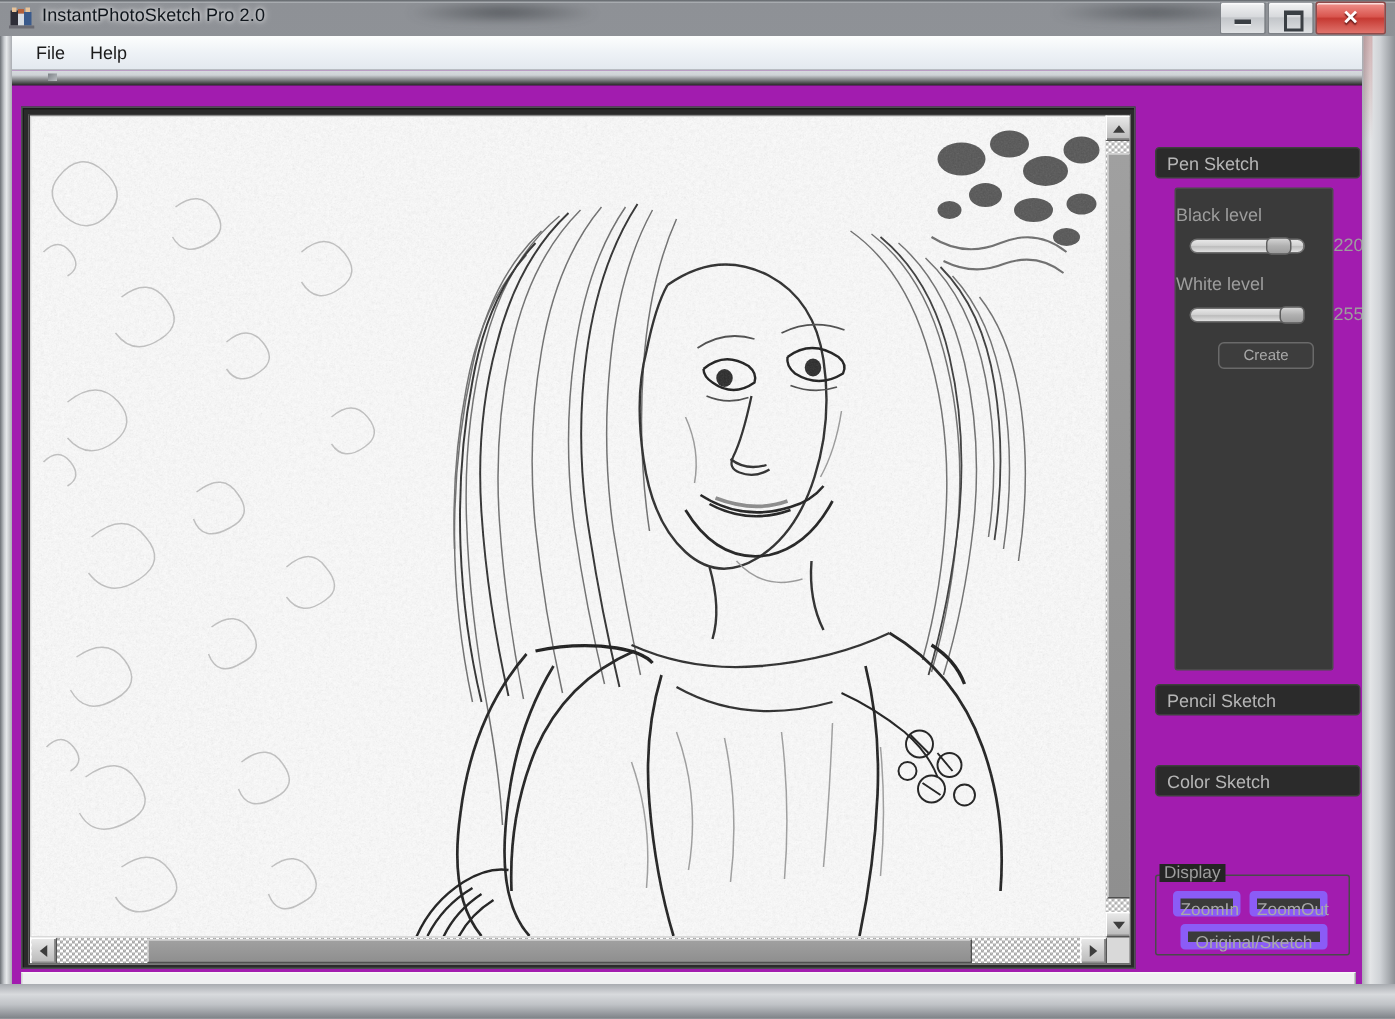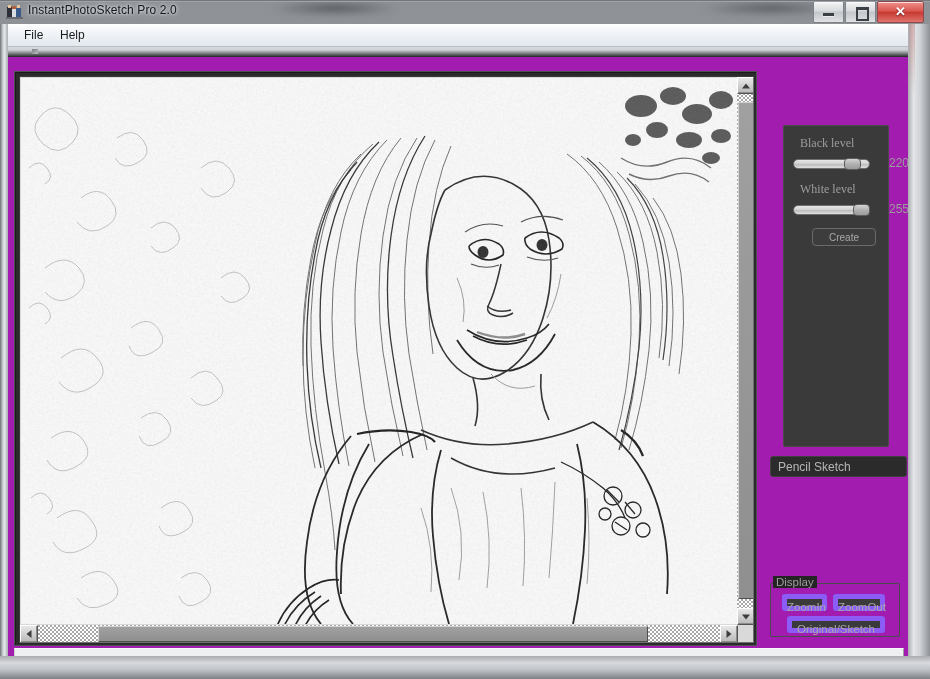--- a/index.html
+++ b/index.html
@@ -196,21 +196,21 @@
   #acc-poster { position: absolute; left: 9px; top: 412px; }
   #acc-color { position: absolute; left: 9px; top: 439px; }
 
   #pen-body {
     position: absolute; left: 22px; top: 54px; width: 104px; height: 320px;
     background: #3a3a3a;
     border: 1px solid #4a4a4a;
     border-radius: 2px;
   }
   .pen-label {
-    position: absolute; left: 16px; font-size: 12px; color: #9d9d9d; font-family: Liberation Serif, serif;
+    position: absolute; left: 0; font-size: 12px; color: #9d9d9d;
   }
   #lbl-black { top: 10px; }
   #lbl-white { top: 56px; }
   .slider {
     position: absolute; left: 9px; width: 77px; height: 12px;
   }
   #sl-black { top: 32px; }
   #sl-white { top: 78px; }
   .slider .track {
     position:absolute; left:0; top:1px; width:77px; height:10px;
@@ -530,40 +530,42 @@
           <div class="sb-thumb" style="left:78px;top:1px;width:548px;height:14px;"></div>
           <div class="sb-btn" style="left:700px;top:0;width:16px;height:16px;">
             <span class="arrow right"></span>
           </div>
         </div>
       </div>
     </div>
 
     <div id="right-panel">
 
+      <div class="acc-header" id="acc-pen">Pen Sketch</div>
 
       <div id="pen-body">
         <div class="pen-label" id="lbl-black">Black level</div>
         <div class="slider" id="sl-black">
           <div class="track"></div>
           <div class="thumb" style="left:51px;"></div>
           <div class="val">220</div>
         </div>
 
         <div class="pen-label" id="lbl-white">White level</div>
         <div class="slider" id="sl-white">
           <div class="track"></div>
           <div class="thumb" style="left:60px;"></div>
           <div class="val">255</div>
         </div>
 
         <div id="btn-create">Create</div>
       </div>
 
       <div class="acc-header" id="acc-pencil">Pencil Sketch</div>
+      <div class="acc-header" id="acc-color">Color Sketch</div>
 
       <div id="display-group">
         <div id="display-frame"></div>
         <div id="display-caption">Display</div>
         <div class="dbtn" id="btn-zoomin">ZoomIn</div>
         <div class="dbtn" id="btn-zoomout">ZoomOut</div>
         <div class="dbtn" id="btn-origsk">Original/Sketch</div>
       </div>
     </div>
 

